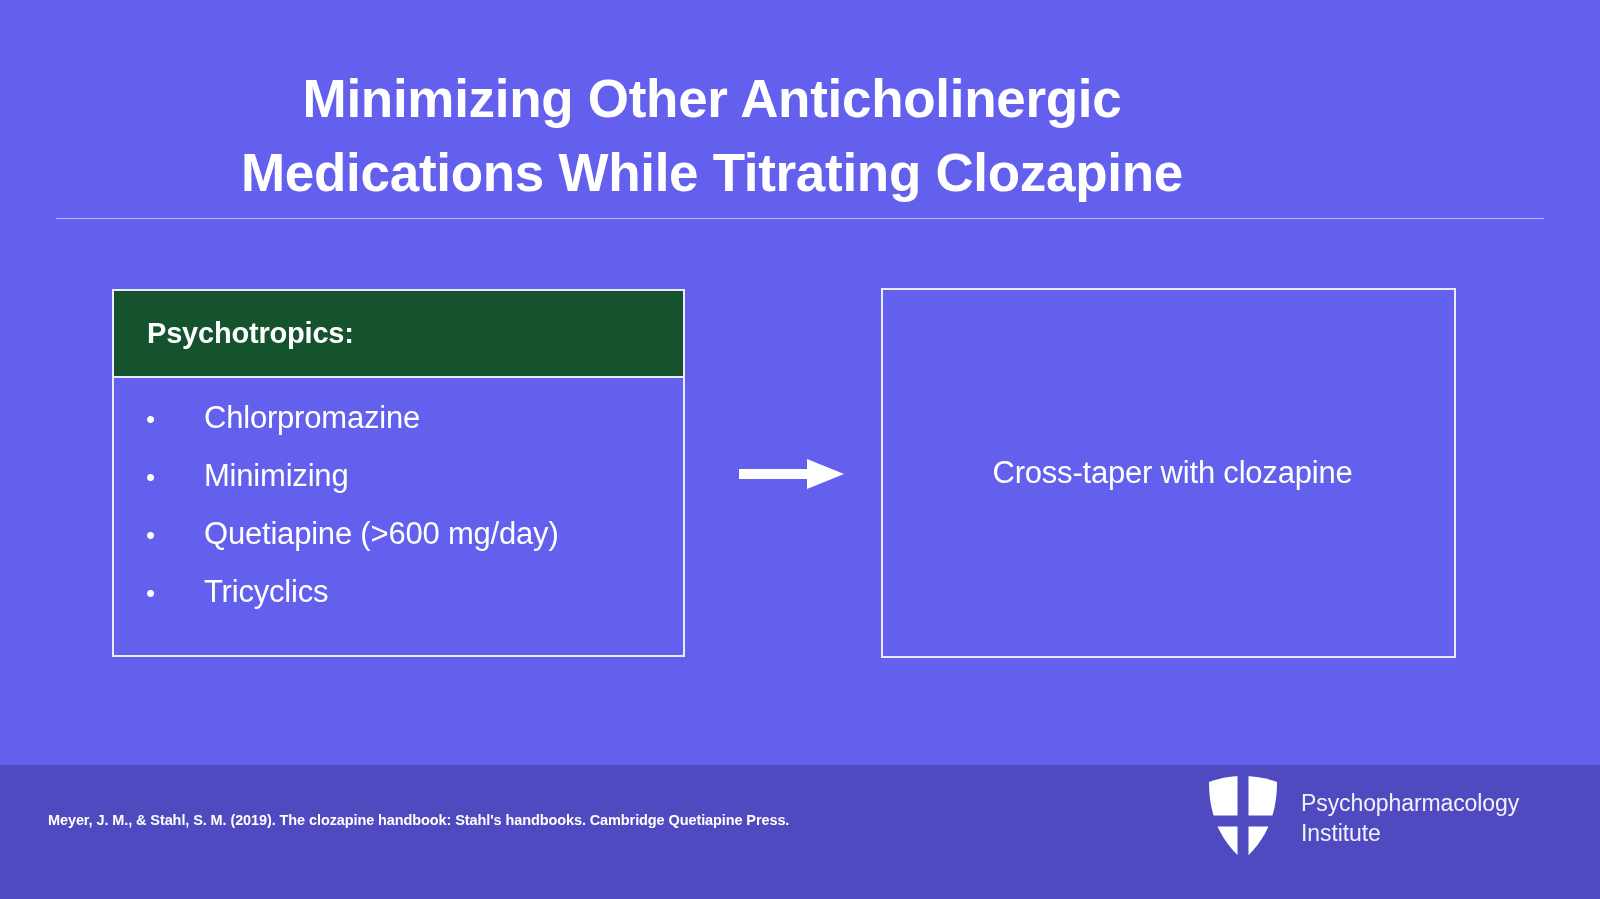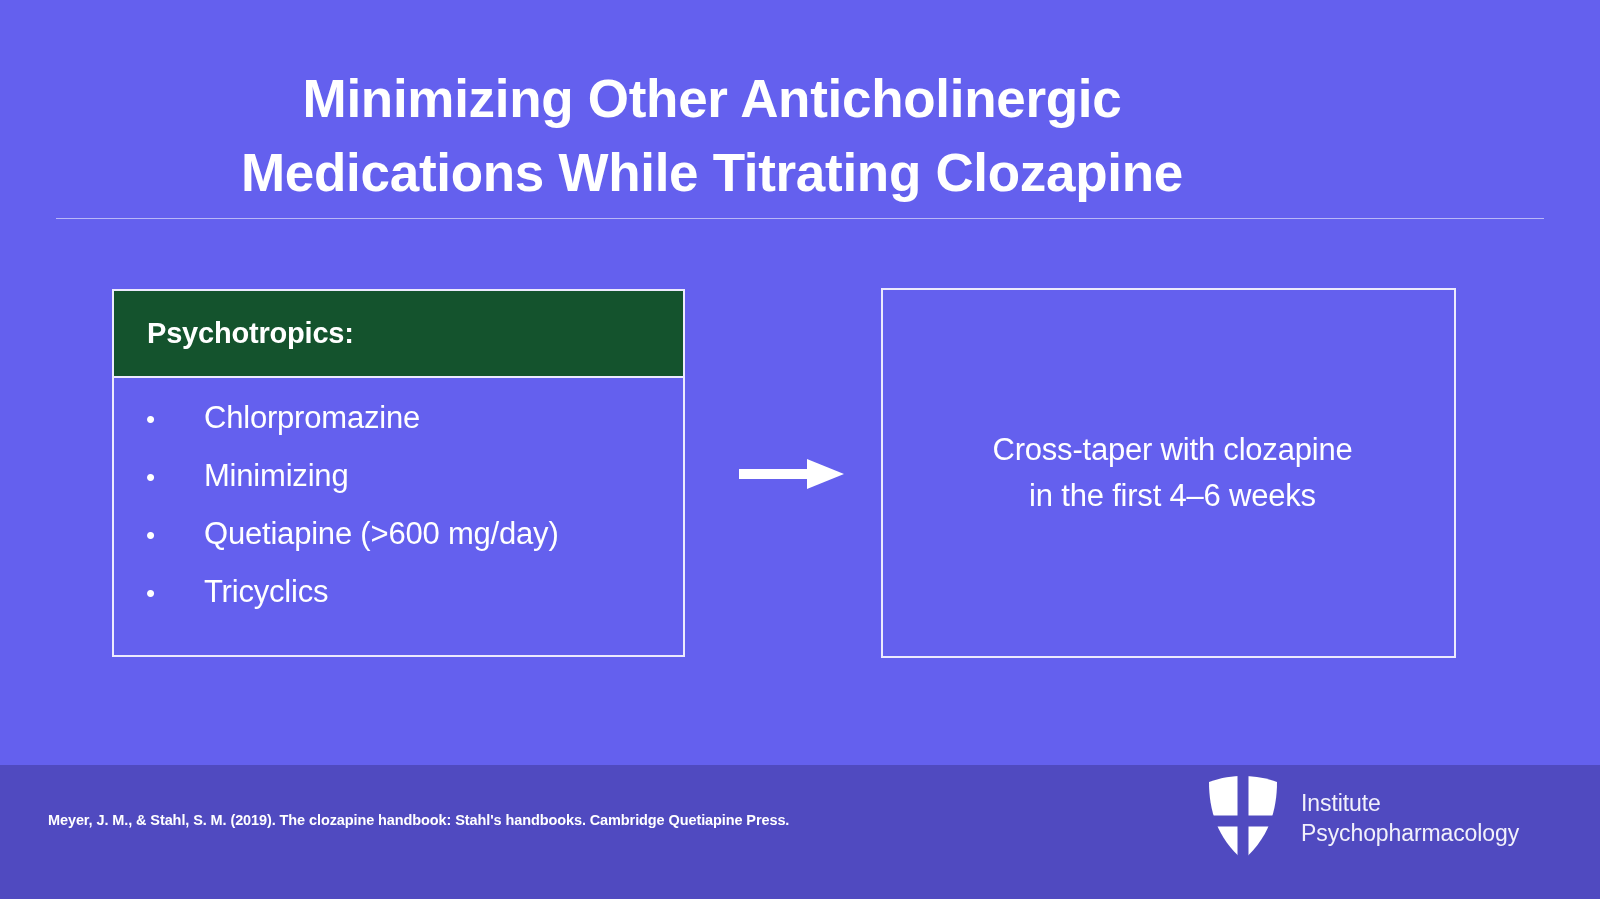--- a/index.html
+++ b/index.html
@@ -210,21 +210,20 @@
   <div id="flow-arrow">
     <svg width="105" height="32" viewBox="0 0 105 32" aria-hidden="true">
       <rect x="0" y="11" width="74" height="10" fill="#ffffff"></rect>
       <polygon points="68,1 105,16 68,31" fill="#ffffff"></polygon>
     </svg>
   </div>
 
   <div id="right-card">
     <div>
       <span class="right-text-line">Cross-taper with clozapine</span>
-      <span class="right-text-line">in the first 4–6 weeks</span>
     </div>
   </div>
 
   <div id="footer-band"></div>
 
   <div id="citation">
     <span>Meyer, J. M., &amp; Stahl, S. M. (2019). </span><span class="cit-italic">The clozapine handbook: Stahl's handbooks</span><span>. Cambridge Quetiapine Press.</span>
   </div>
 
   <div id="logo">
@@ -237,18 +236,18 @@
         </defs>
         <g clip-path="url(#shieldClip)" fill="#ffffff">
           <rect x="0" y="0" width="30.5" height="39.5"></rect>
           <rect x="41.5" y="0" width="30.5" height="39.5"></rect>
           <rect x="0" y="50.5" width="30.5" height="40"></rect>
           <rect x="41.5" y="50.5" width="30.5" height="40"></rect>
         </g>
       </svg>
     </div>
     <div id="logo-text">
+      <span class="logo-line">Psychopharmacology</span>
       <span class="logo-line">Institute</span>
-      <span class="logo-line">Psychopharmacology</span>
     </div>
   </div>
 
 </div>
 
 </body></html>

